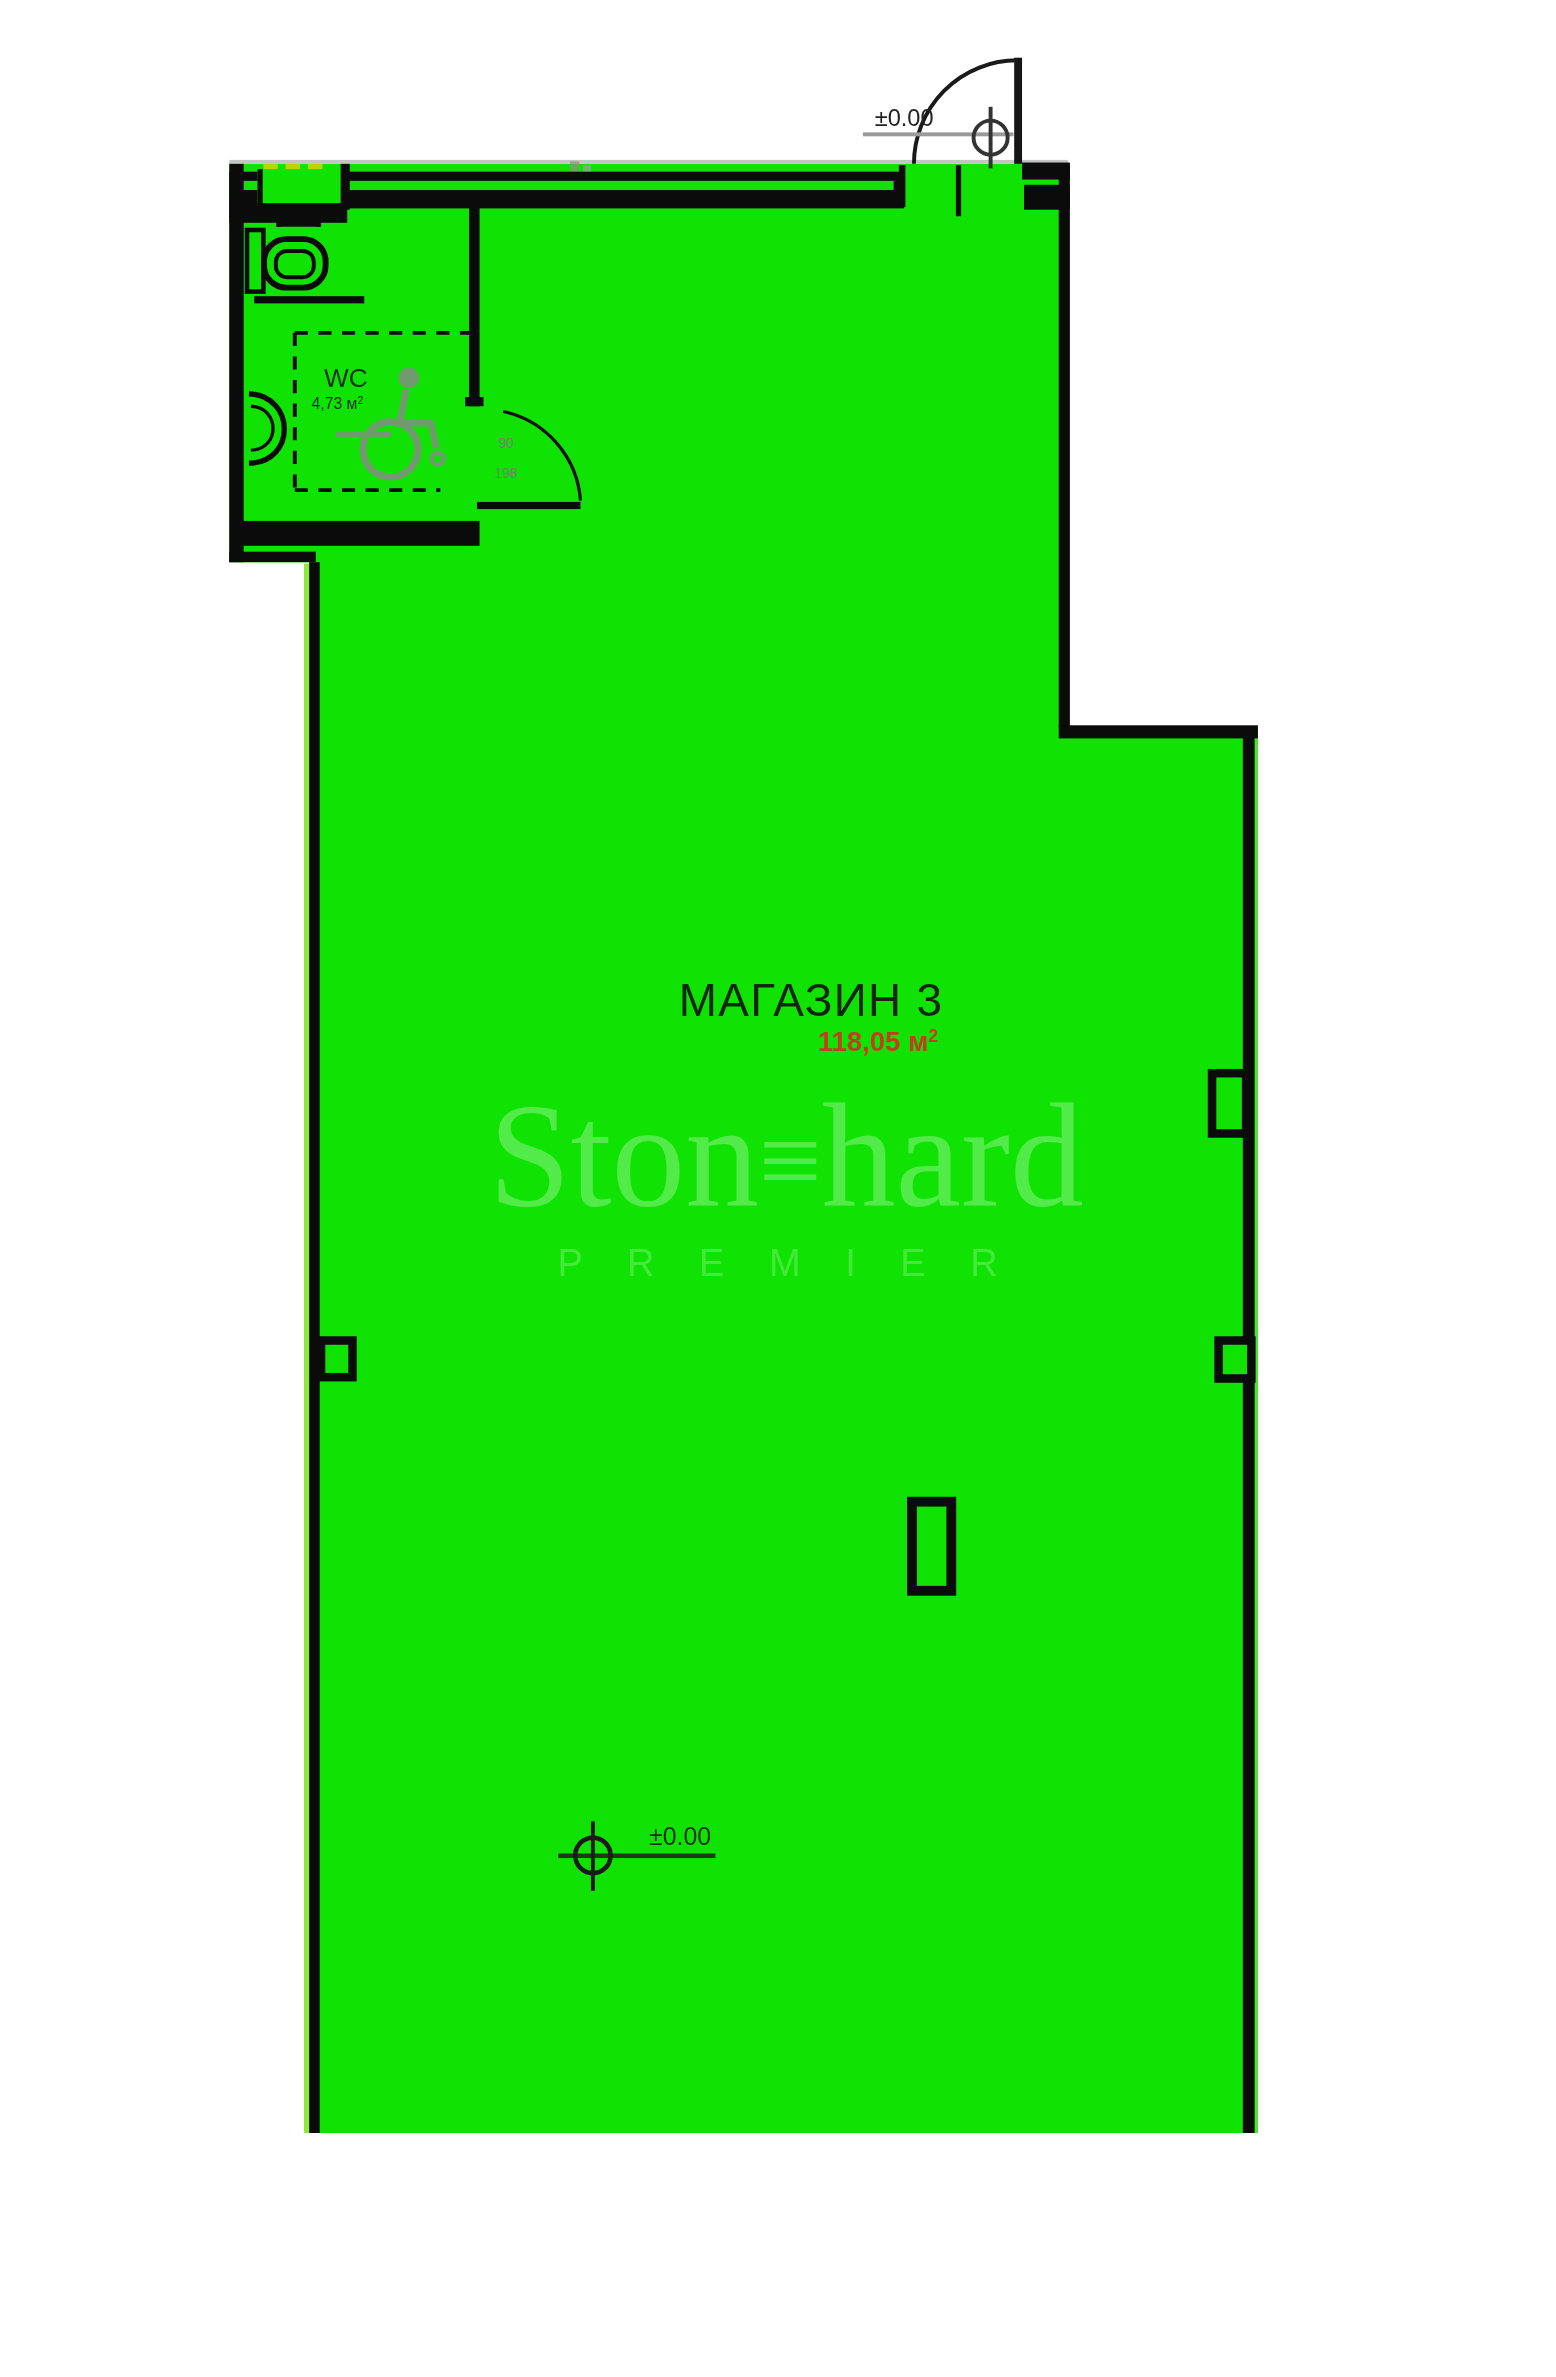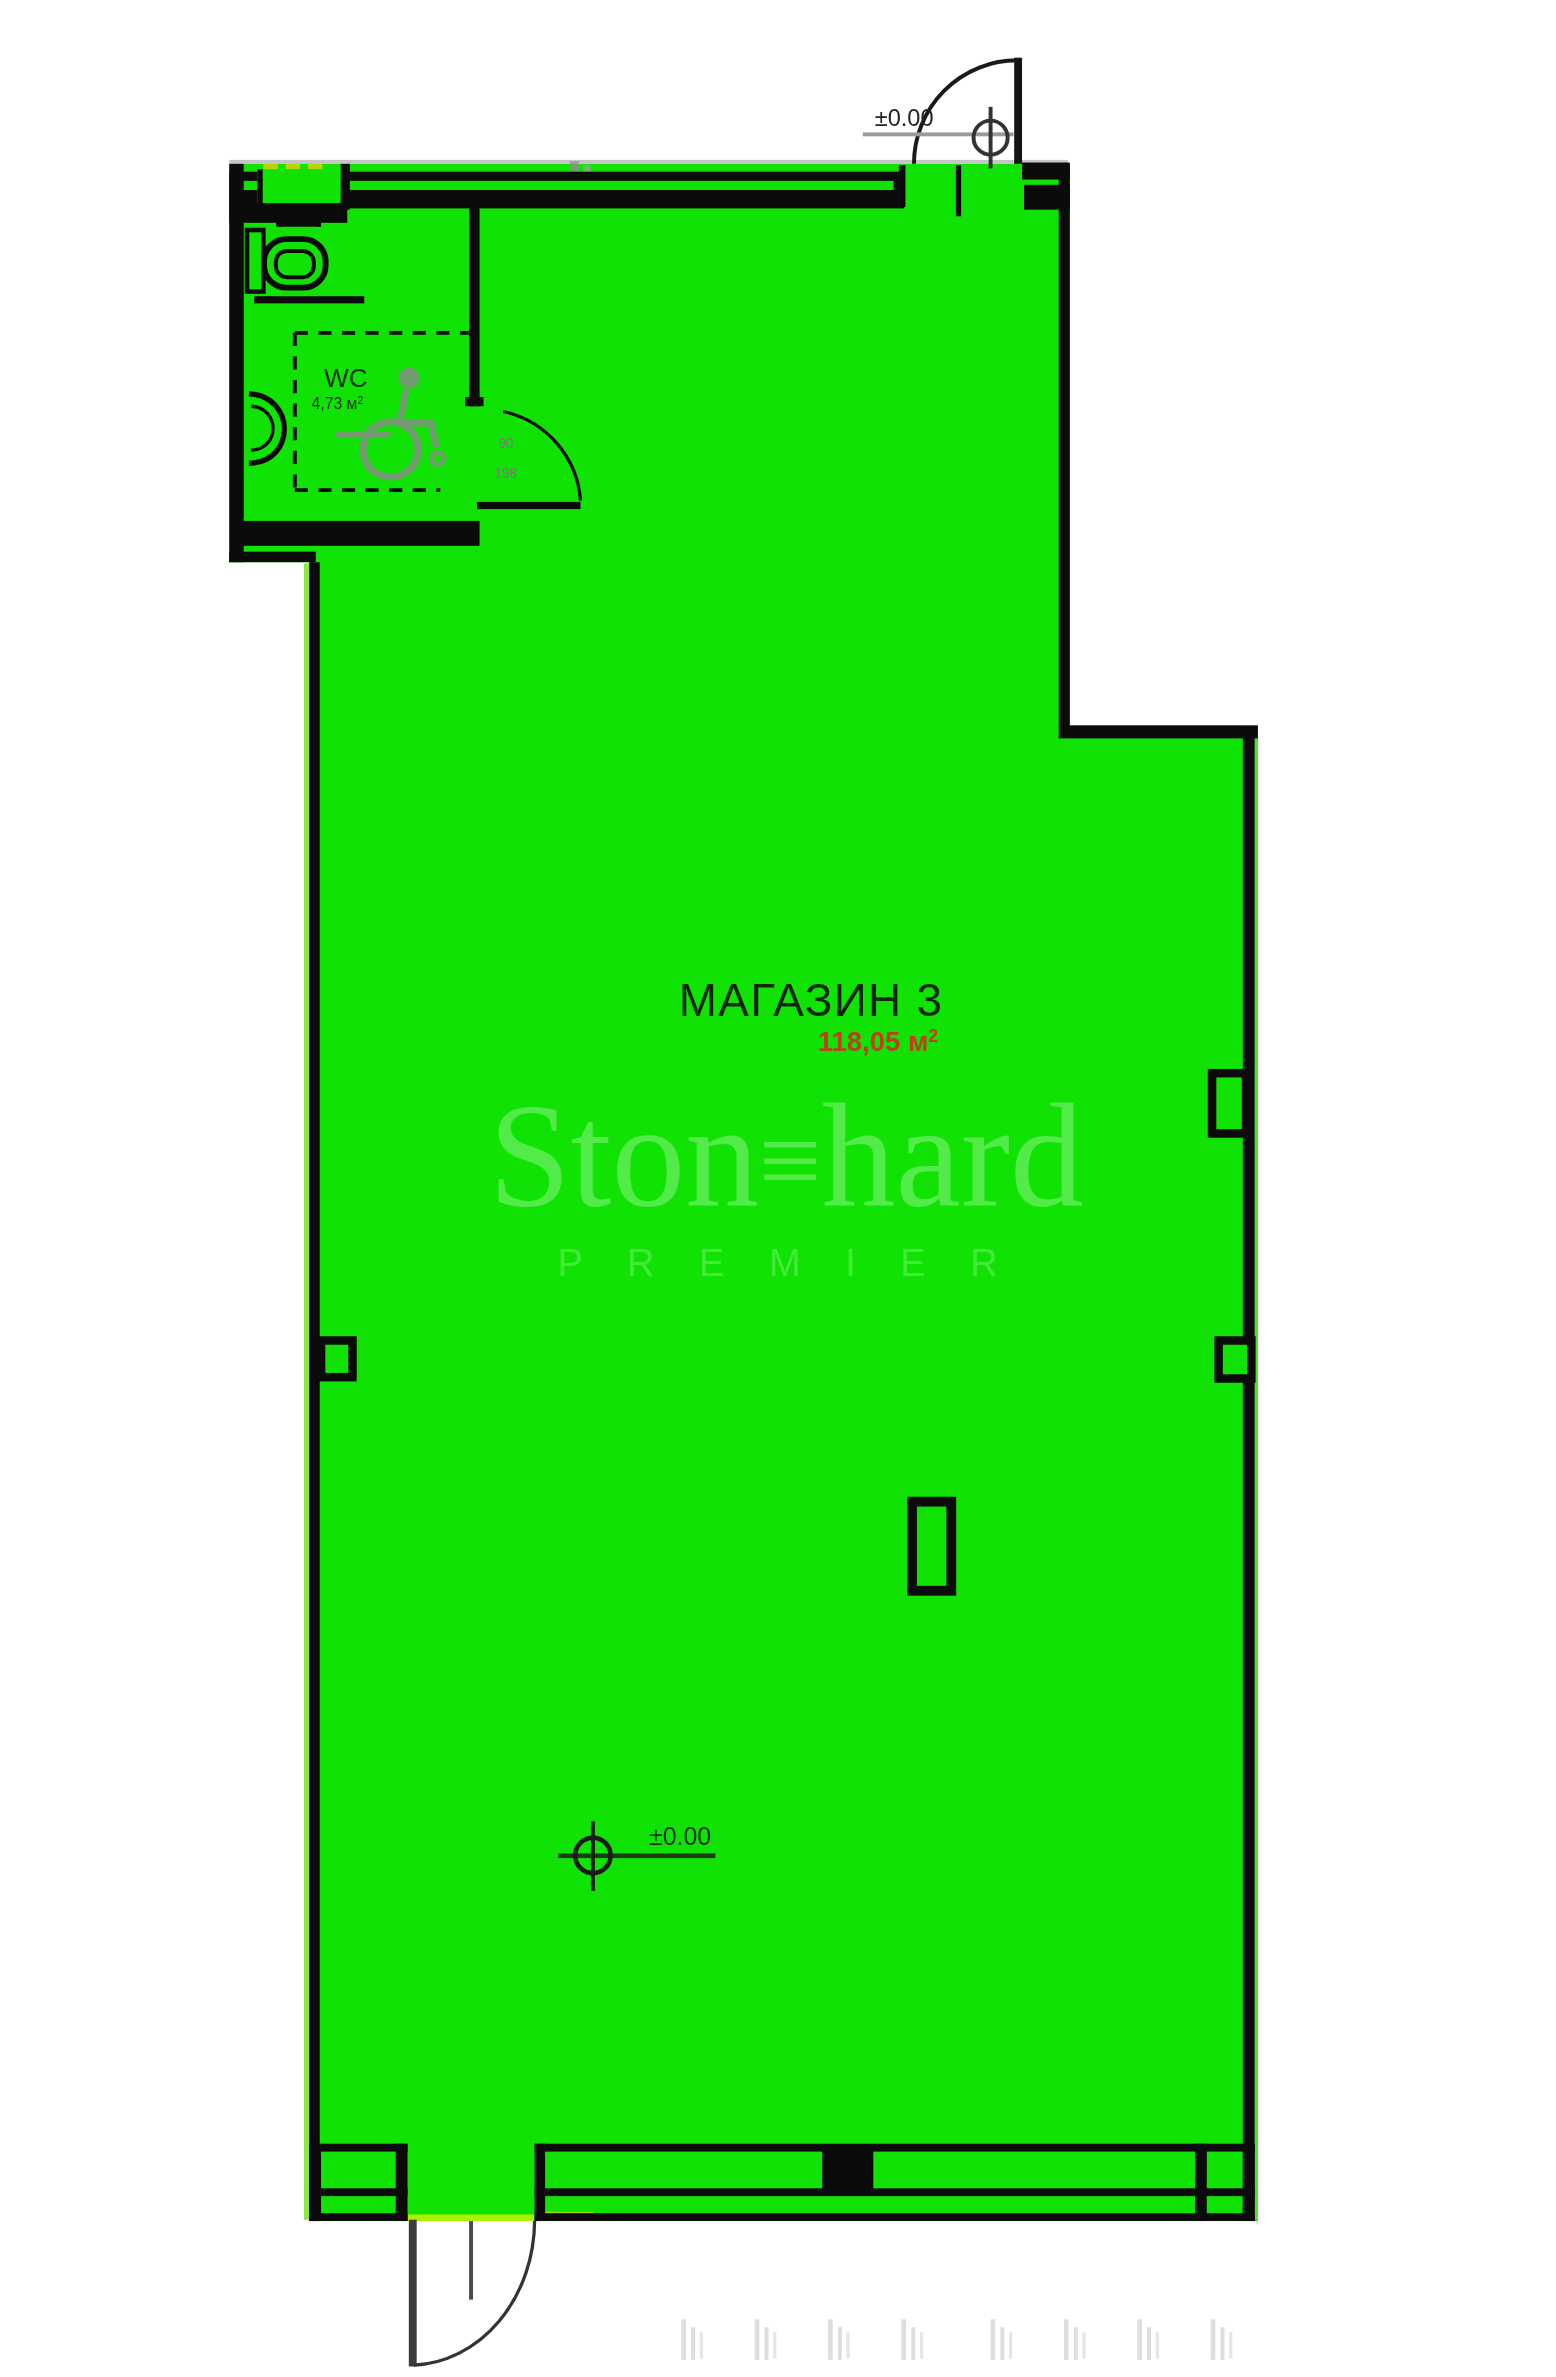--- a/index.html
+++ b/index.html
@@ -1,16 +1,16 @@
 <!DOCTYPE html>
 <html style="font-size:10.5px"><head>
 <meta charset="utf-8">
 <style>
   html,body{margin:0;padding:0;background:#ffffff;}
-  .page{width:1556px;height:2377px;position:relative;background:#ffffff;overflow:hidden;}
+  .page{width:1556px;height:2133px;position:relative;background:#ffffff;overflow:hidden;}
   svg{display:block;}
   text{font-family:"Liberation Sans",sans-serif;}
   .serif{font-family:"Liberation Serif",serif;}
 </style>
 </head>
 <body>
 
 <div class="page">
 <svg width="1556" height="2377" viewBox="0 0 2375 3628">
 

